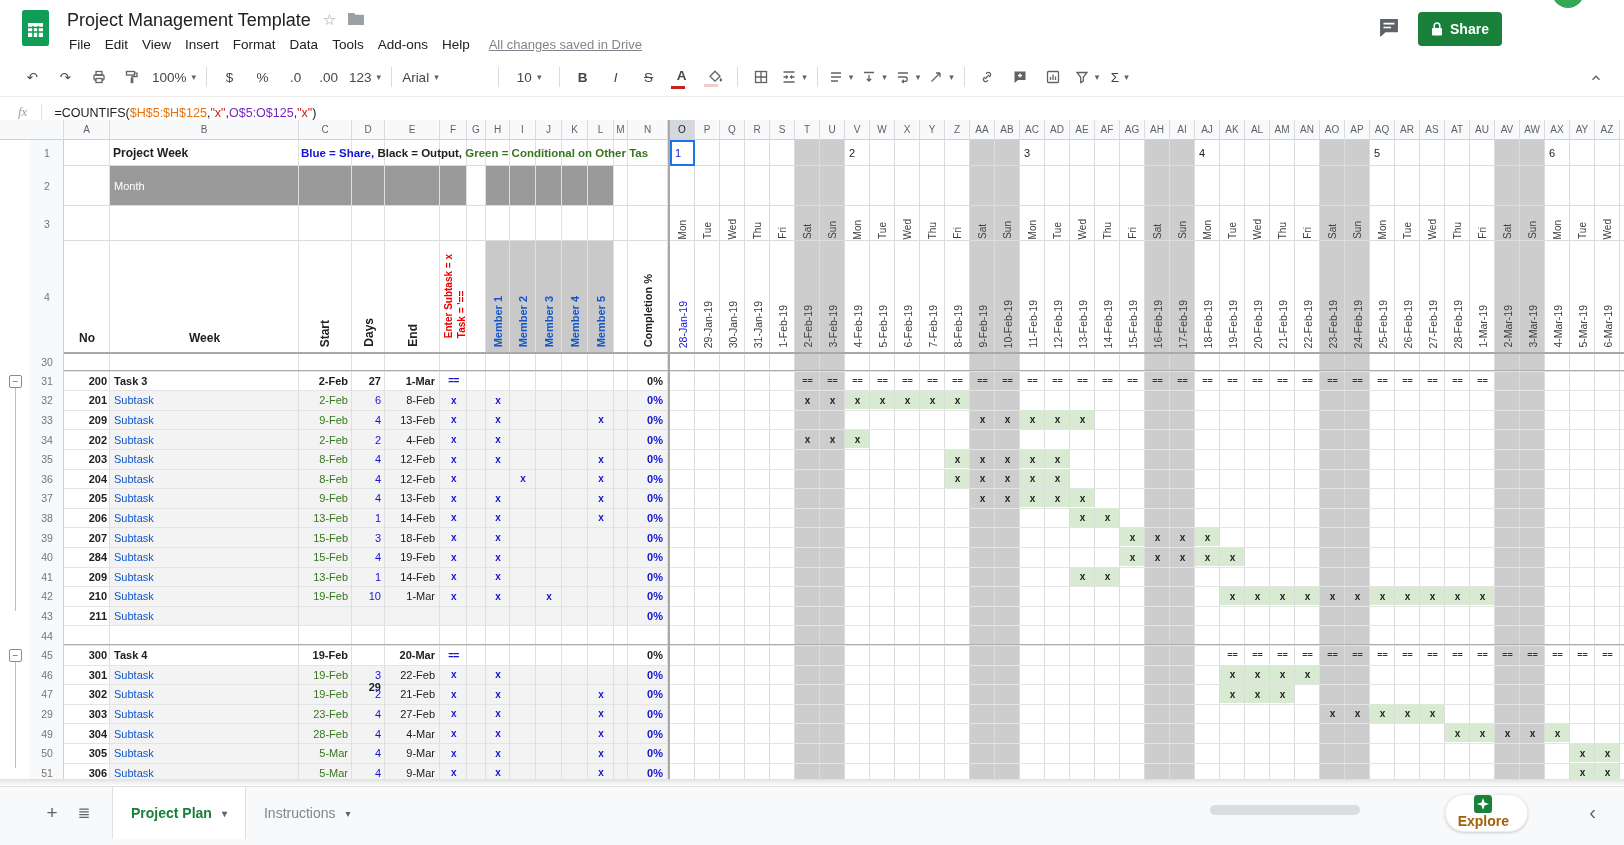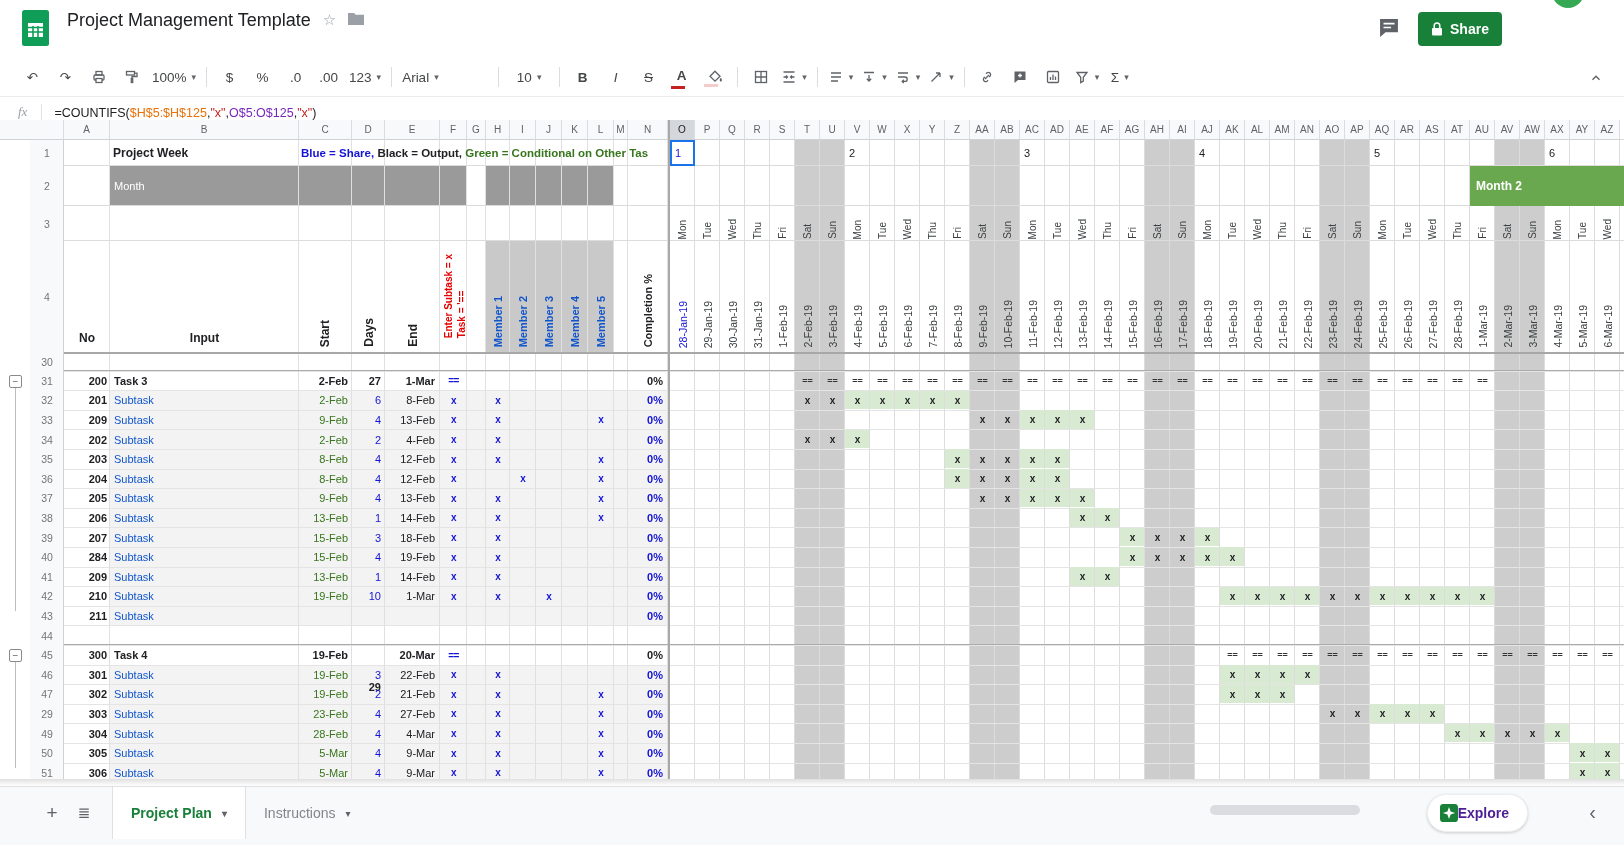--- a/index.html
+++ b/index.html
@@ -54,21 +54,21 @@
   #bottom-bar{position:absolute;left:0;top:786px;width:1624px;height:59px;background:#f8f9fa;border-top:1px solid #e0e0e0;}
   .bb-icon{position:absolute;top:12px;width:28px;height:28px;display:flex;align-items:center;justify-content:center;
      color:#5f6368;font-size:19px;border-radius:50%;}
   #sheet-tabs{position:absolute;left:112px;top:0;height:52px;display:flex;align-items:stretch;}
   .tab{display:flex;align-items:center;gap:8px;padding:0 18px;font-size:14px;color:#80868b;}
   .tab.active{background:#fff;border-left:1px solid #e0e0e0;border-right:1px solid #e0e0e0;color:#188038;font-weight:bold;}
   .tab .caret{font-size:10px;}
   #hscroll{position:absolute;right:264px;top:18px;width:150px;height:10px;border-radius:5px;background:#dadce0;}
   #explore-btn{position:absolute;right:96px;top:7px;height:38px;padding:0 18px 0 12px;border-radius:19px;background:#fff;
      border:1px solid #eceff1;box-shadow:0 1px 3px rgba(0,0,0,.18);display:flex;align-items:center;
-     font-size:14px;color:#4c1d95;font-weight:bold;font-family:"Liberation Sans",sans-serif;}
+     font-size:14px;color:#a16207;font-weight:bold;font-family:"Liberation Sans",sans-serif;flex-direction:column;}
   #panel-collapse{position:absolute;right:28px;top:14px;font-size:20px;color:#5f6368;}
 </style>
 </head>
 <body>
 
 <div id="app">
 
   <header id="topbar">
     <div id="logo">
       <svg width="27" height="36" viewBox="0 0 27 36">
@@ -80,20 +80,32 @@
     </div>
     <div id="title-row">
       <span id="doc-title">Project Management Template</span>
       <span class="tb-mini-icon">☆</span>
       <span>
         <svg width="16" height="13" viewBox="0 0 16 13">
             <path fill="#9aa0a6" d="M0 1 h6 l1.6 1.8 H16 V13 H0 Z"></path>
           </svg>
       </span>
     </div>
+    <nav id="menu-bar">
+        <span class="menu-item">File</span>
+        <span class="menu-item">Edit</span>
+        <span class="menu-item">View</span>
+        <span class="menu-item">Insert</span>
+        <span class="menu-item">Format</span>
+        <span class="menu-item">Data</span>
+        <span class="menu-item">Tools</span>
+        <span class="menu-item">Add-ons</span>
+        <span class="menu-item">Help</span>
+        <span id="saved-status">All changes saved in Drive</span>
+      </nav>
     <div id="comment-top">
       <svg width="22" height="22" viewBox="0 0 16 16">
           <path fill="#5f6368" d="M1.5 1.5 h13 v9.5 h-9 l-4 3.5 Z"></path>
         <path stroke="#fff" stroke-width="1.2" d="M4 4.8 h8 M4 7.6 h5.5" fill="none"></path>
         </svg>
     </div>
     <button id="share-btn">
       <svg width="12" height="14" viewBox="0 0 12 14">
         <rect x="1" y="6" width="10" height="7.5" rx="1" fill="#fff"></rect>
         <path d="M3.2 6 V3.8 a2.8 2.8 0 0 1 5.6 0 V6" stroke="#fff" stroke-width="1.5" fill="none"></path>
@@ -303,21 +315,20 @@
       <div class="abs" style="left: 535px; top: 20px; width: 1px; height: 639px; background: rgb(224, 224, 224);"></div>
       <div class="abs" style="left: 561px; top: 20px; width: 1px; height: 639px; background: rgb(224, 224, 224);"></div>
       <div class="abs" style="left: 587px; top: 20px; width: 1px; height: 639px; background: rgb(224, 224, 224);"></div>
       <div class="abs" style="left: 613px; top: 20px; width: 1px; height: 639px; background: rgb(224, 224, 224);"></div>
       <div class="abs" style="left: 627px; top: 20px; width: 1px; height: 639px; background: rgb(224, 224, 224);"></div>
       <div class="abs" style="left: 667px; top: 20px; width: 1px; height: 639px; background: rgb(224, 224, 224);"></div>
       <div class="abs" style="left: 0px; top: 19px; width: 1624px; height: 1px; background: rgb(220, 220, 220);"></div>
       <div class="abs" style="left: 0px; top: 45px; width: 1624px; height: 1px; background: rgb(220, 220, 220);"></div>
       <div class="abs" style="left: 0px; top: 85px; width: 1624px; height: 1px; background: rgb(220, 220, 220);"></div>
       <div class="abs" style="left: 0px; top: 120px; width: 1624px; height: 1px; background: rgb(220, 220, 220);"></div>
-      <div class="abs" style="left: 1470px; top: 46px; width: 154px; height: 40px; background: rgb(106, 168, 79); color: rgb(255, 255, 255); font-weight: bold; font-size: 12px; display: flex; align-items: center; padding-left: 6px; box-sizing: border-box;">Month 2</div>
       <div class="abs" style="left: 114px; top: 46px; height: 40px; display: flex; align-items: center; color: rgb(255, 255, 255); font-size: 11px;">Month</div>
       <div class="c" style="left: 113px; top: 20px; width: 150px; height: 26px; font-weight: bold; font-size: 12px;">Project Week</div>
       <div class="c" style="left: 301px; top: 20px; width: 367px; height: 26px; font-weight: bold; font-size: 11.5px; white-space: pre;"><span style="color: rgb(20, 20, 214);">Blue = Share,</span><span style="color: rgb(32, 33, 36);"> Black = Output,</span><span style="color: rgb(56, 118, 29);"> Green = Conditional on Other Tas</span></div>
       <div class="c" style="left: 670px; top: 20px; width: 25px; height: 26px; background: rgb(255, 255, 255); border: 2px solid rgb(26, 115, 232); padding-left: 3px; color: rgb(20, 20, 214); font-size: 11px;">1</div>
       <div class="c" style="left: 845px; top: 20px; width: 25px; height: 26px; padding-left: 4px; font-size: 11px;">2</div>
       <div class="c" style="left: 1020px; top: 20px; width: 25px; height: 26px; padding-left: 4px; font-size: 11px;">3</div>
       <div class="c" style="left: 1195px; top: 20px; width: 25px; height: 26px; padding-left: 4px; font-size: 11px;">4</div>
       <div class="c" style="left: 1370px; top: 20px; width: 25px; height: 26px; padding-left: 4px; font-size: 11px;">5</div>
       <div class="c" style="left: 1545px; top: 20px; width: 25px; height: 26px; padding-left: 4px; font-size: 11px;">6</div>
       <div class="abs" style="left: 113px; top: 89px; width: 360px; height: 32px; color: rgb(230, 0, 0); font-weight: bold; font-size: 11.5px; line-height: 14.5px;"><span></span><br><span></span></div>
@@ -430,21 +441,21 @@
       <div class="abs" style="left: 1545px; top: 86px; width: 25px; height: 35px; display: flex; align-items: flex-end; justify-content: center;">
         <span class="vtext" style="font-size: 10px; color: rgb(60, 64, 67); margin-bottom: 2px;">Mon</span>
       </div>
       <div class="abs" style="left: 1570px; top: 86px; width: 25px; height: 35px; display: flex; align-items: flex-end; justify-content: center;">
         <span class="vtext" style="font-size: 10px; color: rgb(60, 64, 67); margin-bottom: 2px;">Tue</span>
       </div>
       <div class="abs" style="left: 1595px; top: 86px; width: 25px; height: 35px; display: flex; align-items: flex-end; justify-content: center;">
         <span class="vtext" style="font-size: 10px; color: rgb(60, 64, 67); margin-bottom: 2px;">Wed</span>
       </div>
       <div class="c" style="left: 64px; top: 208px; width: 46px; height: 20px; justify-content: center; font-weight: bold; font-size: 12px;">No</div>
-      <div class="c" style="left: 110px; top: 208px; width: 189px; height: 20px; justify-content: center; font-weight: bold; font-size: 12px;">Input</div>
+      <div class="c" style="left: 110px; top: 208px; width: 189px; height: 20px; justify-content: center; font-weight: bold; font-size: 12px;">Week</div>
       <div class="abs" style="left: 313px; top: 121px; width: 24px; height: 111px; display: flex; align-items: flex-end; justify-content: center;">
         <span class="vtext" style="font-size: 12px; font-weight: bold; color: rgb(32, 33, 36); margin-bottom: 5px;">Start</span>
       </div>
       <div class="abs" style="left: 357px; top: 121px; width: 24px; height: 111px; display: flex; align-items: flex-end; justify-content: center;">
         <span class="vtext" style="font-size: 12px; font-weight: bold; color: rgb(32, 33, 36); margin-bottom: 5px;">Days</span>
       </div>
       <div class="abs" style="left: 401px; top: 121px; width: 24px; height: 111px; display: flex; align-items: flex-end; justify-content: center;">
         <span class="vtext" style="font-size: 12px; font-weight: bold; color: rgb(32, 33, 36); margin-bottom: 5px;">End</span>
       </div>
       <div class="abs" style="left: 438px; top: 121px; width: 34px; height: 111px; display: flex; align-items: center; justify-content: center;">

